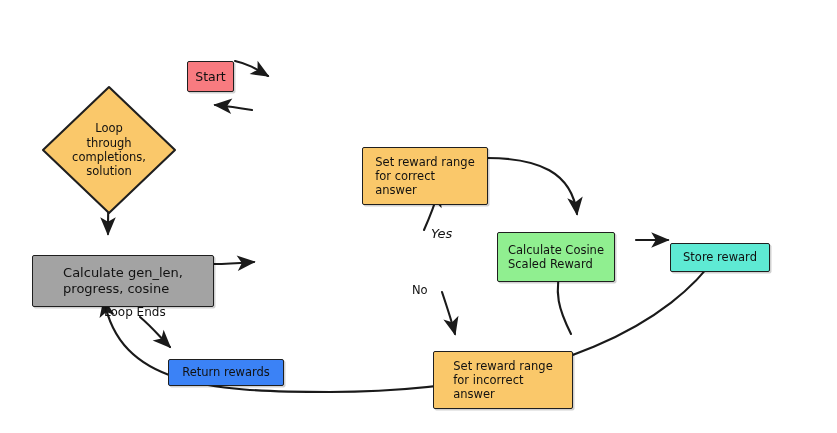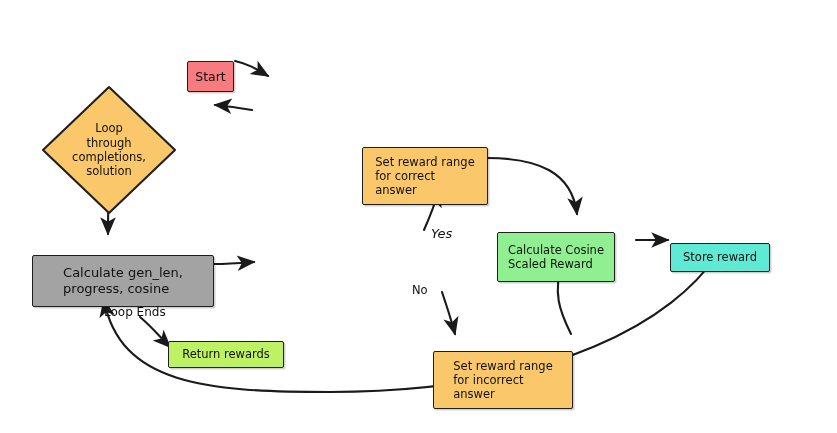--- a/index.html
+++ b/index.html
@@ -79,21 +79,21 @@
 
   <div class="node rect" style="left:497px;top:215px;width:118px;height:50px;background:#90ef90;font-size:11.5px;">
     <span class="lbl">Calculate Cosine
 Scaled Reward</span>
   </div>
 
   <div class="node rect" style="left:670px;top:226px;width:100px;height:29px;background:#5eead4;font-size:11.5px;">
     <span class="lbl">Store reward</span>
   </div>
 
-  <div class="node rect" style="left:168px;top:324px;width:116px;height:27px;background:#bef264;font-size:11.5px;">
+  <div class="node rect" style="left:168px;top:342px;width:116px;height:27px;background:#3b82f6;font-size:11.5px;">
     <span class="lbl">Return rewards</span>
   </div>
 
   <span class="edge-lbl" style="left:431px;top:226px;font-size:13px;font-style:italic;">Yes</span>
   <span class="edge-lbl" style="left:412px;top:283px;font-size:11.5px;">No</span>
   <span class="edge-lbl" style="left:104px;top:305px;font-size:12px;">Loop Ends</span>
 
 </div>
 
 </body></html>

